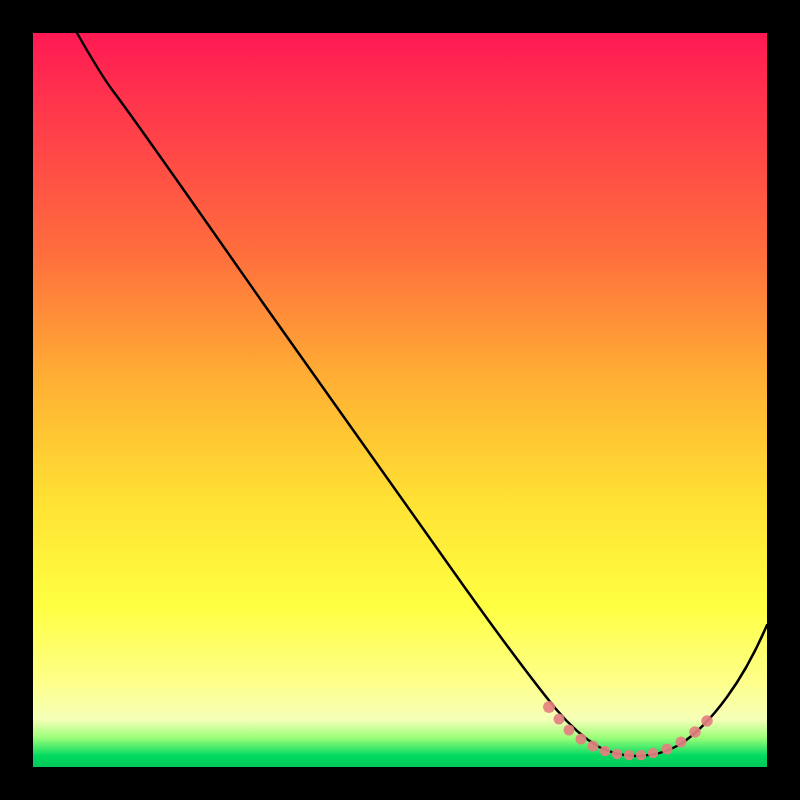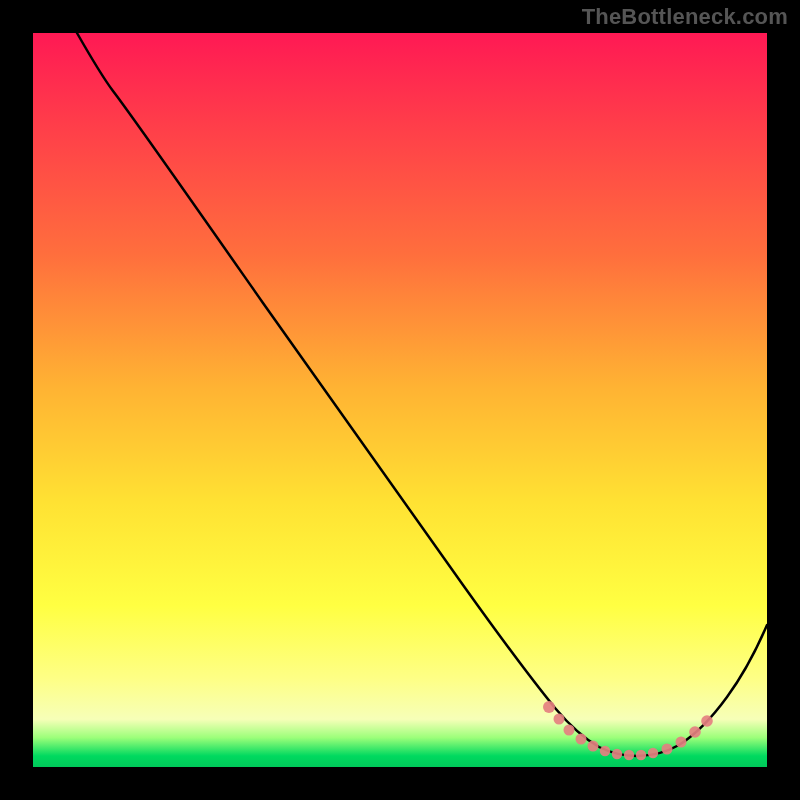--- a/index.html
+++ b/index.html
@@ -55,21 +55,20 @@
     top: 0;
     width: 734px;
     height: 734px;
     overflow: visible;
   }
 </style>
 </head>
 <body>
 
 <div class="frame">
-  <div class="watermark">TheBottleneck.com</div>
 
   <div class="plot-area">
     <svg class="curve" viewBox="0 0 734 734" preserveAspectRatio="none">
 
       <path fill="none" stroke="#000" stroke-width="2.5" stroke-linecap="round" stroke-linejoin="round" d="
             M 44 0
             C 60 28, 74 50, 80 58
             C 100 84, 160 170, 230 270
             C 300 370, 370 468, 430 552
             C 470 608, 500 648, 522 675

